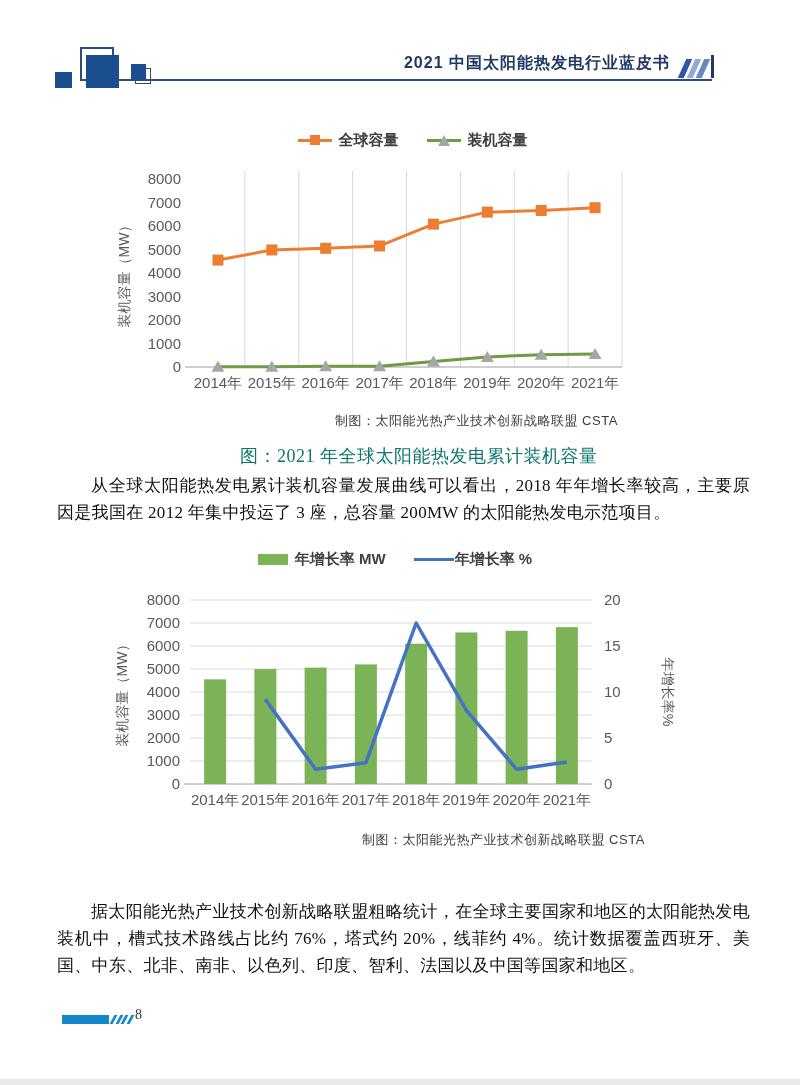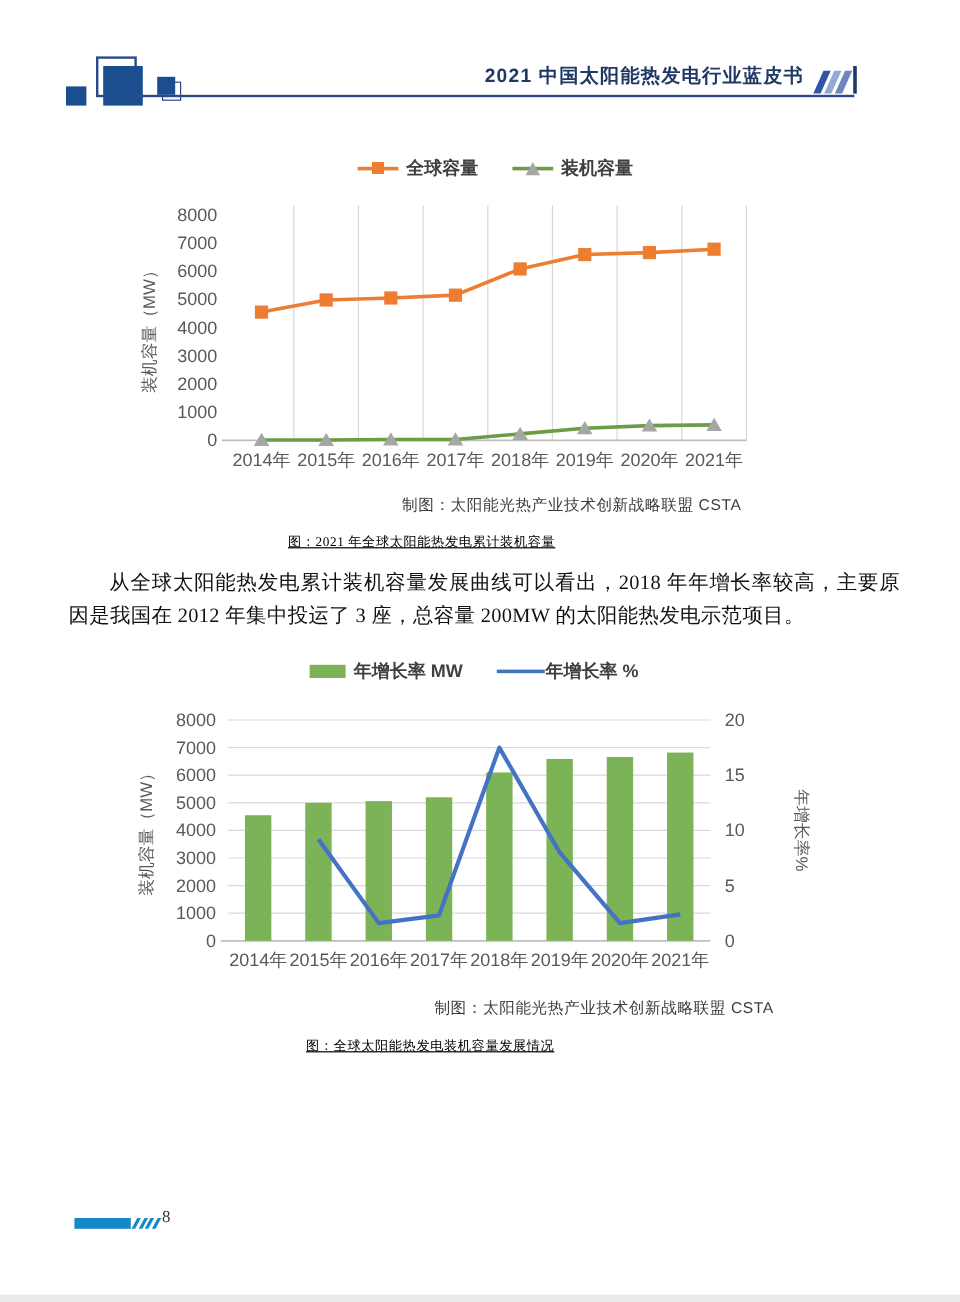--- a/index.html
+++ b/index.html
@@ -36,22 +36,22 @@
   .lg-line{position:absolute;left:0;top:5px;width:34px;height:3px;}
   .lg-square{position:absolute;left:12px;top:1px;width:10px;height:10px;}
   .lg-triangle{position:absolute;left:11px;top:1px;width:0;height:0;
                border-left:6px solid transparent;border-right:6px solid transparent;
                border-bottom:11px solid #A6A6A6;}
   .lg-rect{width:30px;height:11px;margin-right:7px;}
   svg text{font-family:"Liberation Sans","DejaVu Sans",sans-serif;}
 
   
   .caption-source{position:absolute;font-size:13px;color:#3d3d3d;letter-spacing:0.5px;}
-  .caption-figure{position:absolute;font-size:11px;color:#000000;
-                  font-family:"Liberation Serif","DejaVu Serif",serif;letter-spacing:0.5px;text-decoration:underline;}
+  .caption-figure{position:absolute;font-size:18px;color:#0f766e;
+                  font-family:"Liberation Serif","DejaVu Serif",serif;letter-spacing:0.5px;}
   #cap-src-1{left:335px;top:412px;}
   #cap-fig-1{left:240px;top:444px;}
   #cap-src-2{left:362px;top:831px;}
   #cap-fig-2{left:255px;top:864px;}
   .body-para{position:absolute;left:57px;width:693px;font-size:17px;line-height:27px;
              color:#111;text-align:justify;text-indent:2em;letter-spacing:0.3px;
              font-family:"Liberation Serif","DejaVu Serif",serif;}
   #para-1{top:472px;}
   #para-2{top:898px;}
 
@@ -209,22 +209,22 @@
         <rect x="249.875" y="92.39999999999999" width="22" height="119.60000000000001" fill="#7CB356"></rect>
         <rect x="300.125" y="71.70000000000002" width="22" height="140.29999999999998" fill="#7CB356"></rect>
         <rect x="350.375" y="60.43000000000001" width="22" height="151.57" fill="#7CB356"></rect>
         <rect x="400.625" y="58.81999999999999" width="22" height="153.18" fill="#7CB356"></rect>
         <rect x="450.875" y="55.139999999999986" width="22" height="156.86" fill="#7CB356"></rect>
         <polyline points="160.375,127.36000000000001 210.625,197.28 260.875,190.84 311.125,51 361.375,138.39999999999998 411.625,197.28 461.875,189.92000000000002" fill="none" stroke="#4472C4" stroke-width="3.5" stroke-linejoin="round"></polyline>
       </svg>
   </div>
 
   <div id="cap-src-2" class="caption-source">制图：太阳能光热产业技术创新战略联盟 CSTA</div>
-  <div id="cap-fig-2" class="caption-figure">图：全球太阳能热发电装机容量发展情况</div>
-
+
+  <div id="para-2" class="body-para">据太阳能光热产业技术创新战略联盟粗略统计，在全球主要国家和地区的太阳能热发电装机中，槽式技术路线占比约 76%，塔式约 20%，线菲约 4%。统计数据覆盖西班牙、美国、中东、北非、南非、以色列、印度、智利、法国以及中国等国家和地区。</div>
 
   <div class="footer-bar"></div>
   <div class="footer-slashes">
     <div class="fslash"></div>
       <div class="fslash"></div>
       <div class="fslash"></div>
       <div class="fslash"></div>
   </div>
   <div class="page-number">8</div>
 

